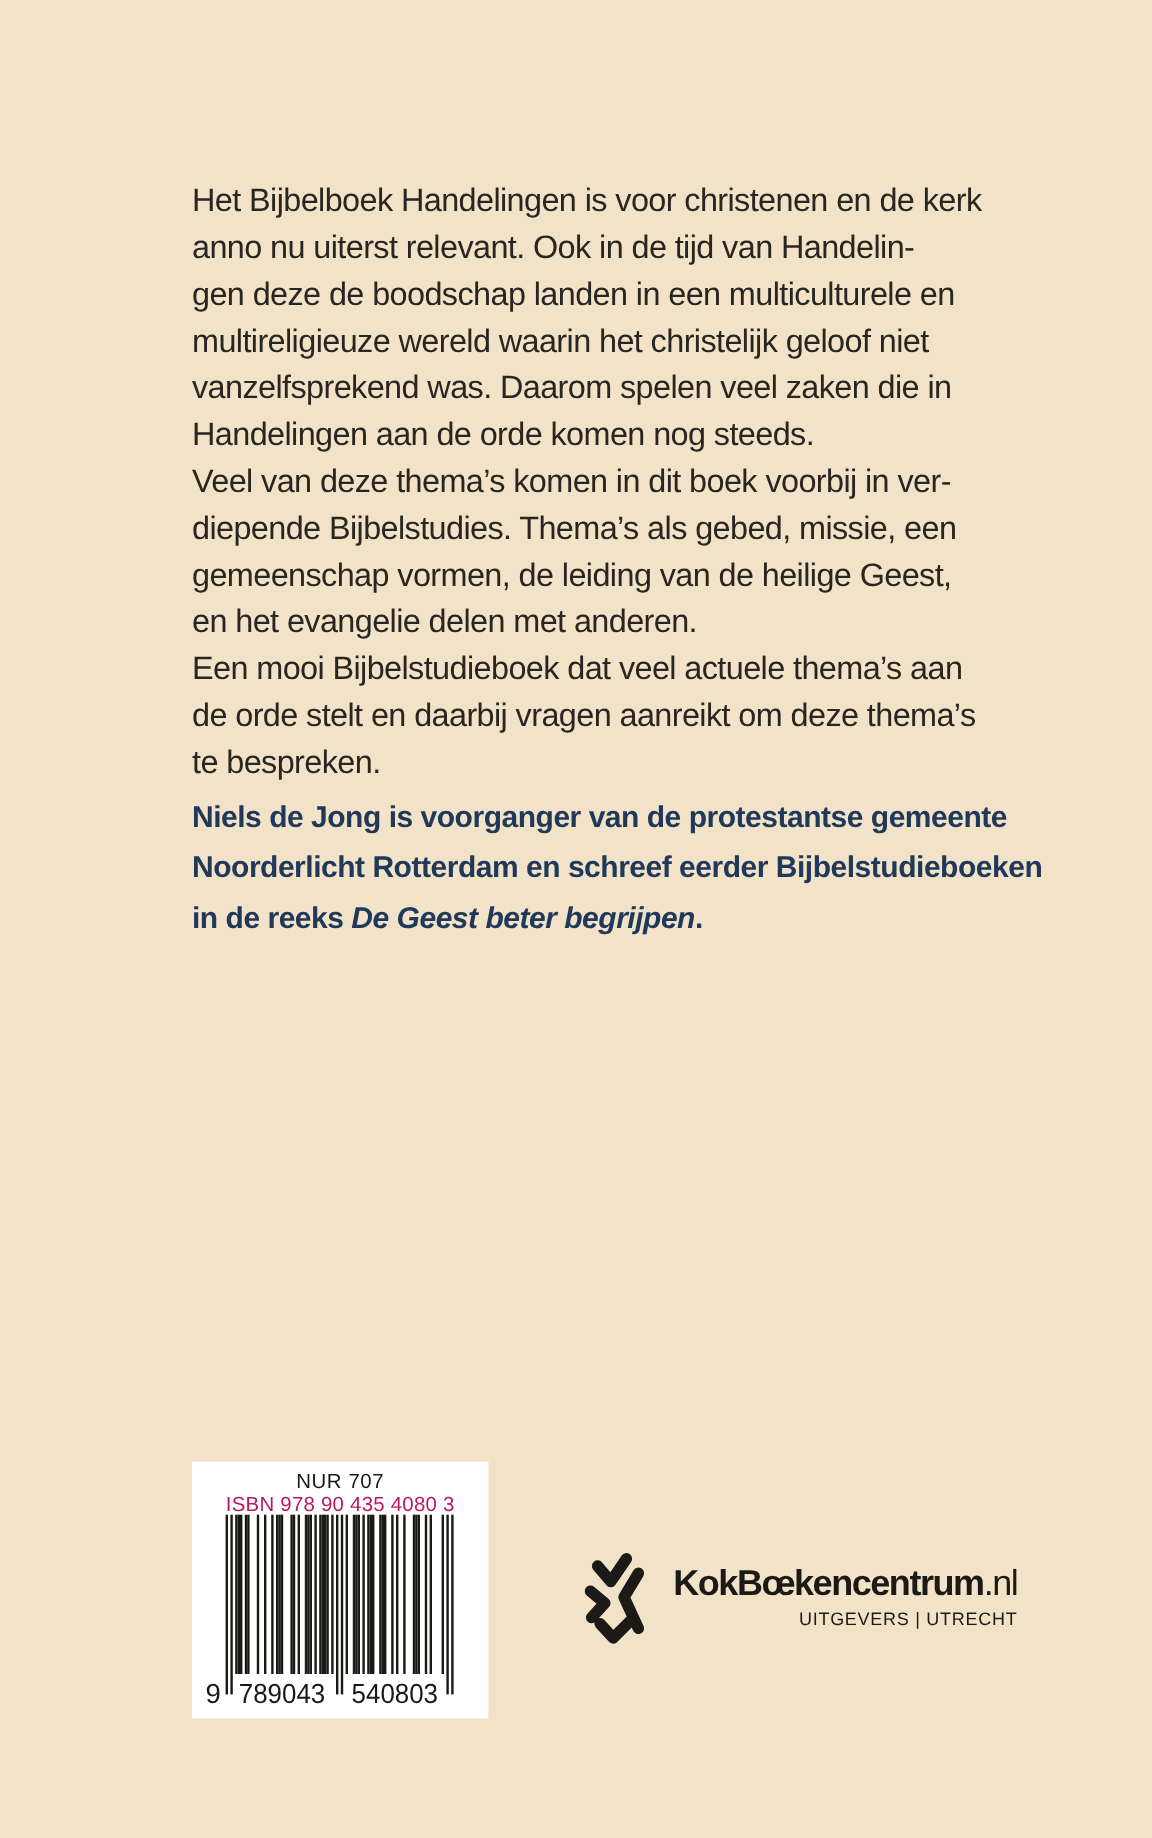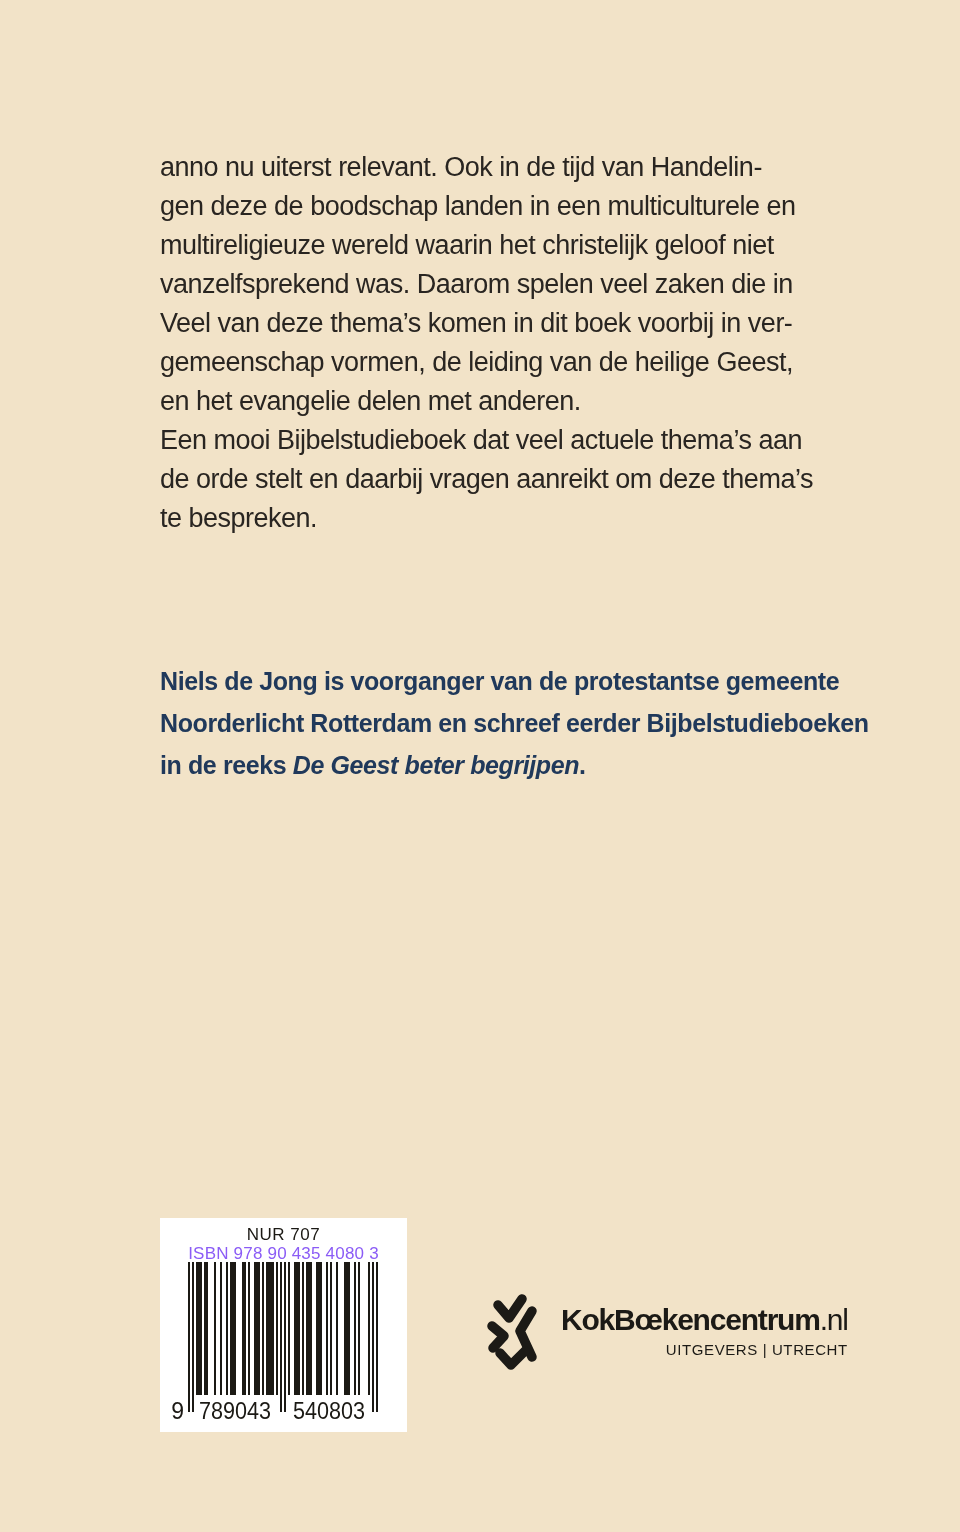--- a/index.html
+++ b/index.html
@@ -58,21 +58,21 @@
     text-align: center;
     font-size: 17px;
     color: #1b1914;
     letter-spacing: 0.5px;
   }
   .barcode-panel .isbn {
     position: absolute;
     top: 26px; left: 0; right: 0;
     text-align: center;
     font-size: 17px;
-    color: #8b5cf6;
+    color: #be185d;
     letter-spacing: 0.2px;
   }
   .barcode-svg {
     position: absolute;
     left: 2px;
     top: 44px;
   }
   .barcode-svg rect { fill: #1b1914; }
   .ean-digits {
     font-family: "Liberation Sans", sans-serif;
@@ -107,25 +107,28 @@
     margin-top: 6px;
     font-size: 15px;
     letter-spacing: 0.6px;
     white-space: nowrap;
   }
 </style>
 </head>
 <body>
 
 <div class="synopsis">
+  <div class="line">Het Bijbelboek Handelingen is voor christenen en de kerk</div>
   <div class="line">anno nu uiterst relevant. Ook in de tijd van Handelin-</div>
   <div class="line">gen deze de boodschap landen in een multiculturele en</div>
   <div class="line">multireligieuze wereld waarin het christelijk geloof niet</div>
   <div class="line">vanzelfsprekend was. Daarom spelen veel zaken die in</div>
+  <div class="line">Handelingen aan de orde komen nog steeds.</div>
   <div class="line">Veel van deze thema’s komen in dit boek voorbij in ver-</div>
+  <div class="line">diepende Bijbelstudies. Thema’s als gebed, missie, een</div>
   <div class="line">gemeenschap vormen, de leiding van de heilige Geest,</div>
   <div class="line">en het evangelie delen met anderen.</div>
   <div class="line">Een mooi Bijbelstudieboek dat veel actuele thema’s aan</div>
   <div class="line">de orde stelt en daarbij vragen aanreikt om deze thema’s</div>
   <div class="line">te bespreken.</div>
 </div>
 
 <div class="author-note">
   <div class="line">Niels de Jong is voorganger van de protestantse gemeente</div>
   <div class="line">Noorderlicht Rotterdam en schreef eerder Bijbelstudieboeken</div>

